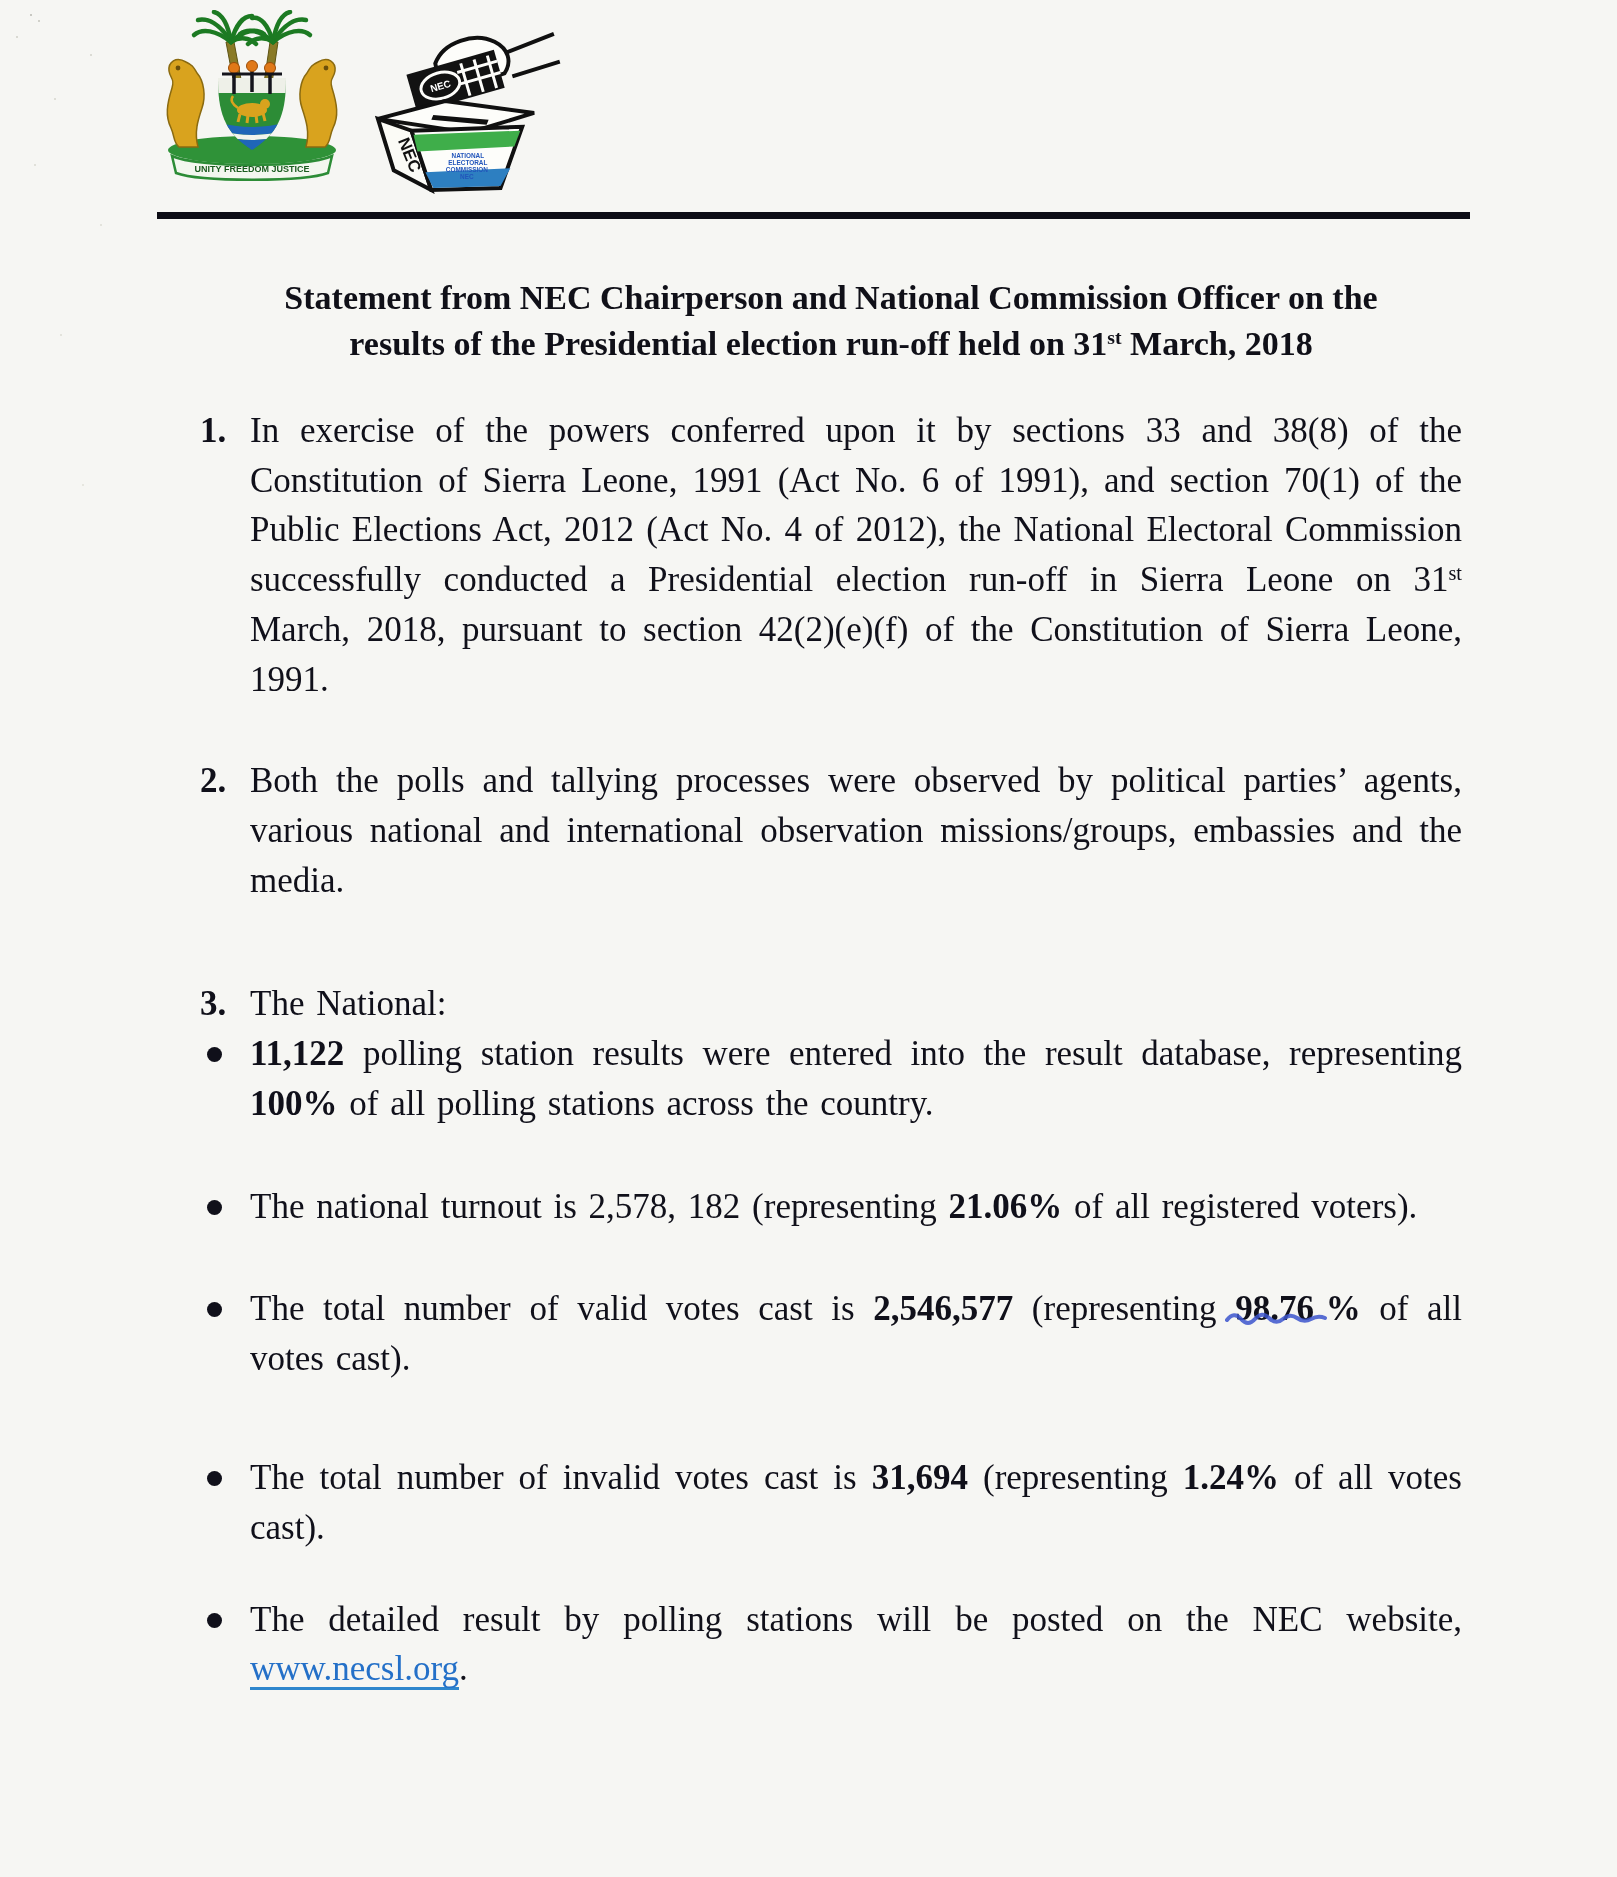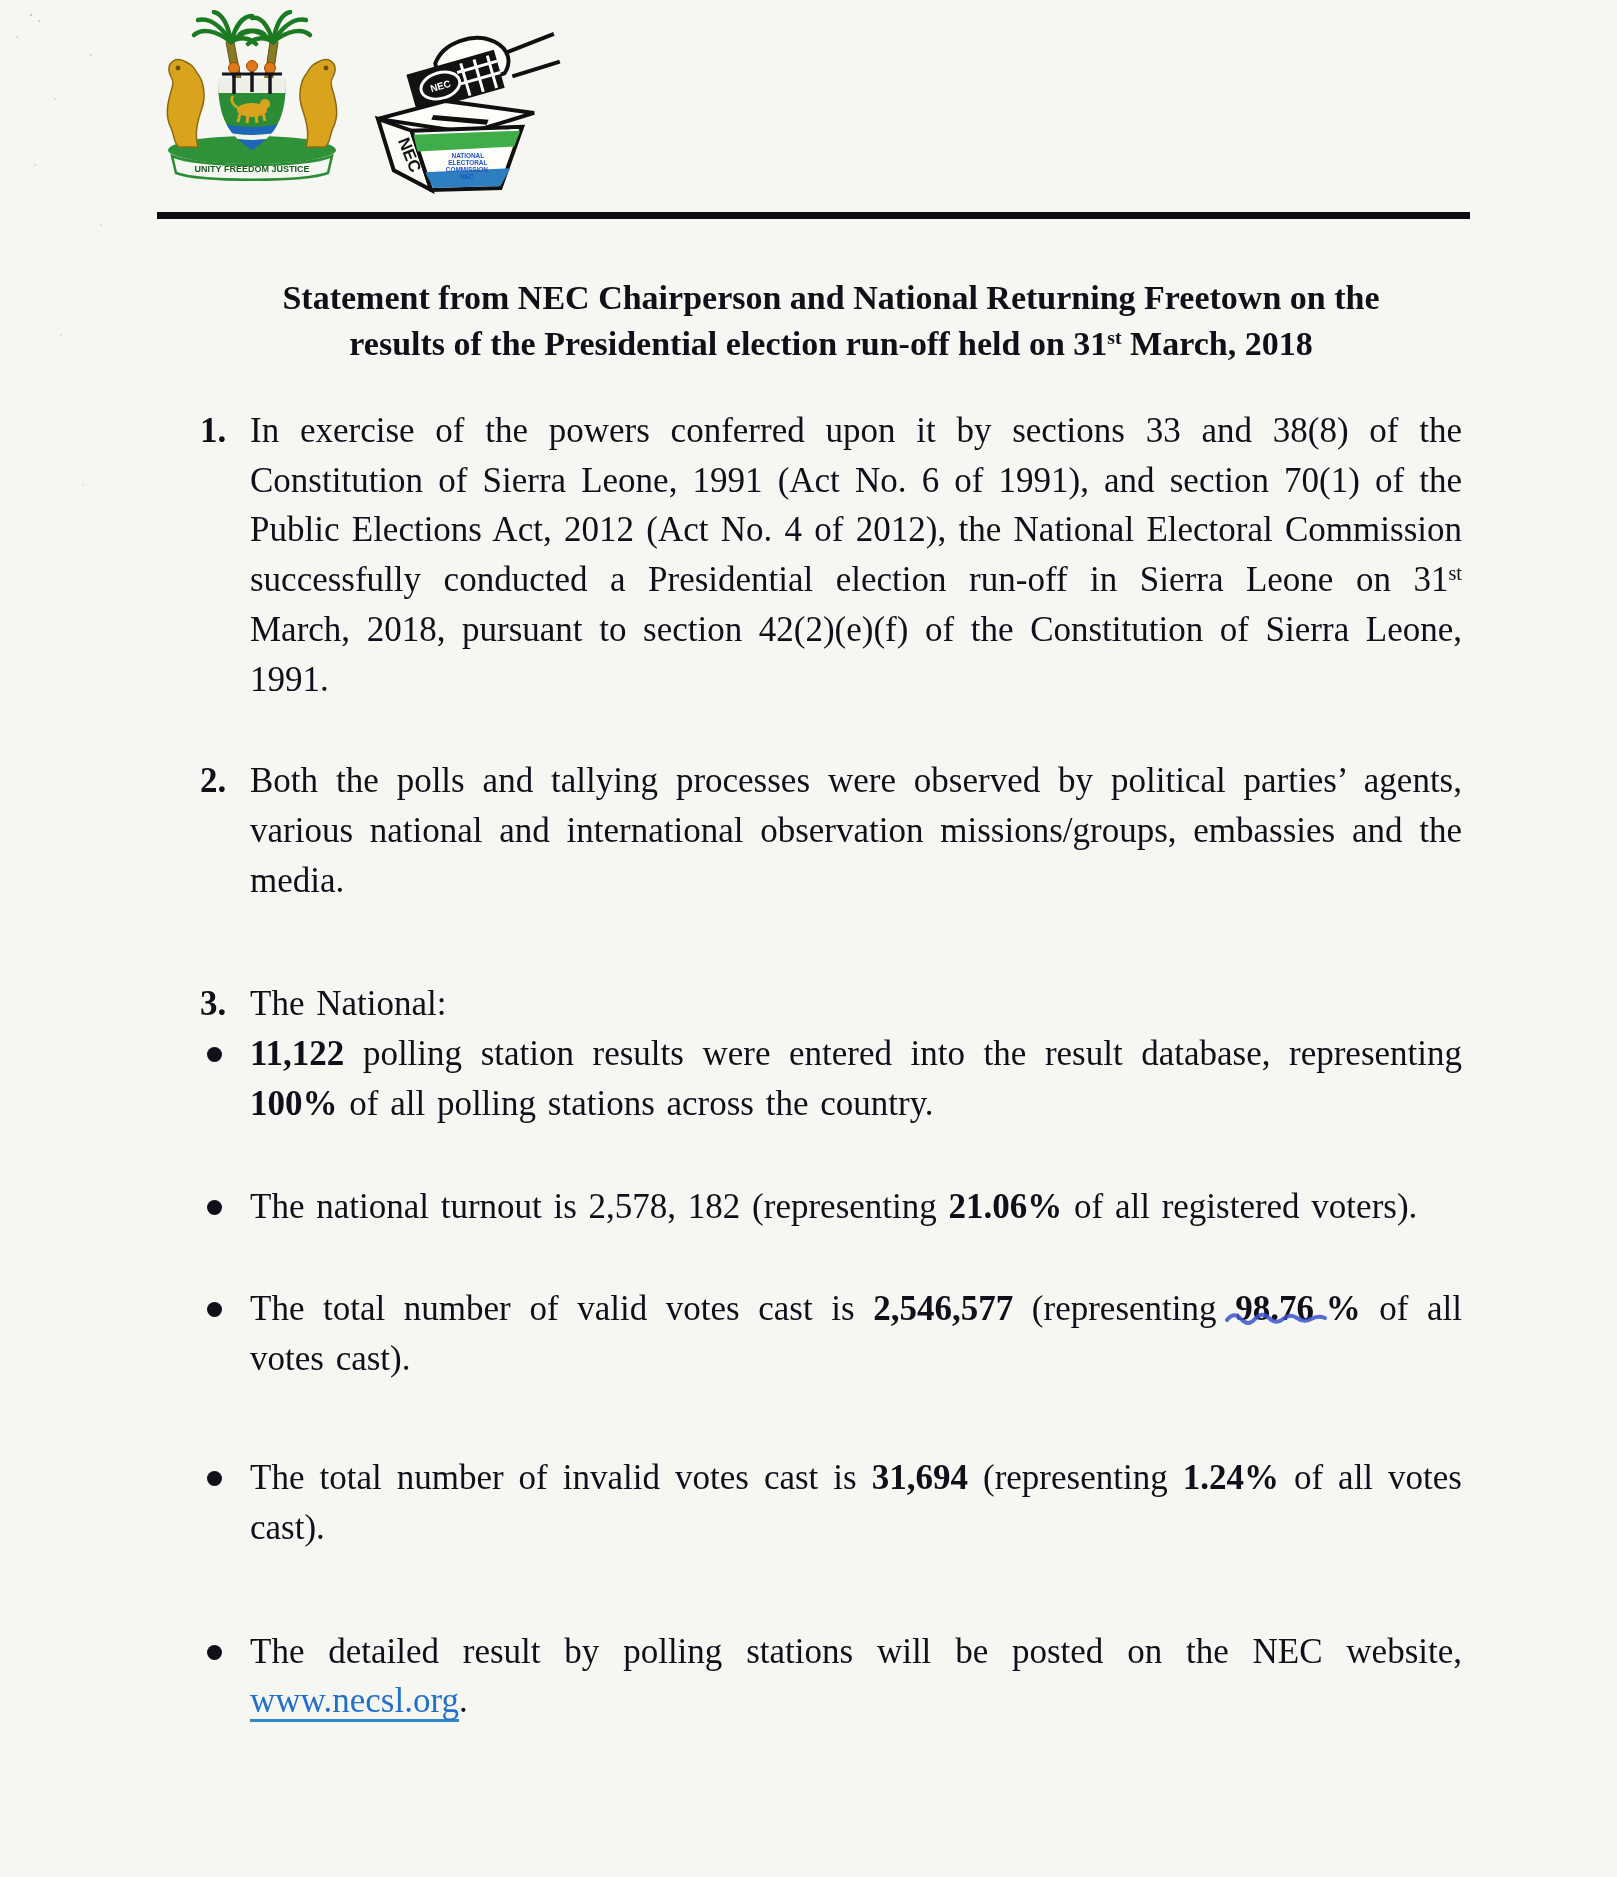--- a/index.html
+++ b/index.html
@@ -47,21 +47,21 @@
   .bullets { list-style:none; margin:0; padding:0; }
   .bullet { list-style:none; }
   .bullet .dot {
     position:absolute; left:7px; top:18px; width:15px; height:15px;
     background:#10101a; border-radius:50%;
   }
   .bullet-1 { margin-top:0; }
   .bullet-2 { margin-top:54px; }
   .bullet-3 { margin-top:52px; }
   .bullet-4 { margin-top:70px; }
-  .bullet-5 { margin-top:74px; }
+  .bullet-5 { margin-top:42px; }
   .b { font-weight:bold; }
   .pen-wrap { position:relative; display:inline-block; font-weight:bold; }
   .pen-mark { position:absolute; left:-10px; top:24px; pointer-events:none; }
   .site-link {
     color:#2470c8; text-decoration:underline;
     text-decoration-thickness:3px; text-underline-offset:7px;
     text-decoration-color:#2e86cd; cursor:pointer;
   }
   .svg-tiny-sans { font-family:"Liberation Sans","DejaVu Sans",sans-serif; }
 </style>
@@ -172,21 +172,21 @@
         </g>
       </svg>
     </div>
   </div>
 
   <div class="divider"></div>
 
   <div class="content">
 
     <div class="heading">
-      <span>Statement from NEC Chairperson and National Returning Freetown on the</span><br>
+      <span>Statement from NEC Chairperson and National Commission Officer on the</span><br>
       <span>results of the Presidential election run-off held on 31</span><span class="sup">st</span><span> March, 2018</span>
     </div>
 
     <div class="item item-1">
       <span class="num">1.</span>
       <span>In exercise of the powers conferred upon it by sections 33 and 38(8) of the Constitution of Sierra Leone, 1991 (Act No. 6 of 1991), and section 70(1) of the Public Elections Act, 2012 (Act No. 4 of 2012), the National Electoral Commission successfully conducted a Presidential election run-off in Sierra Leone on 31</span><span class="sup">st</span><span> March, 2018, pursuant to section 42(2)(e)(f) of the Constitution of Sierra Leone, 1991.</span>
     </div>
 
     <div class="item item-2">
       <span class="num">2.</span>

